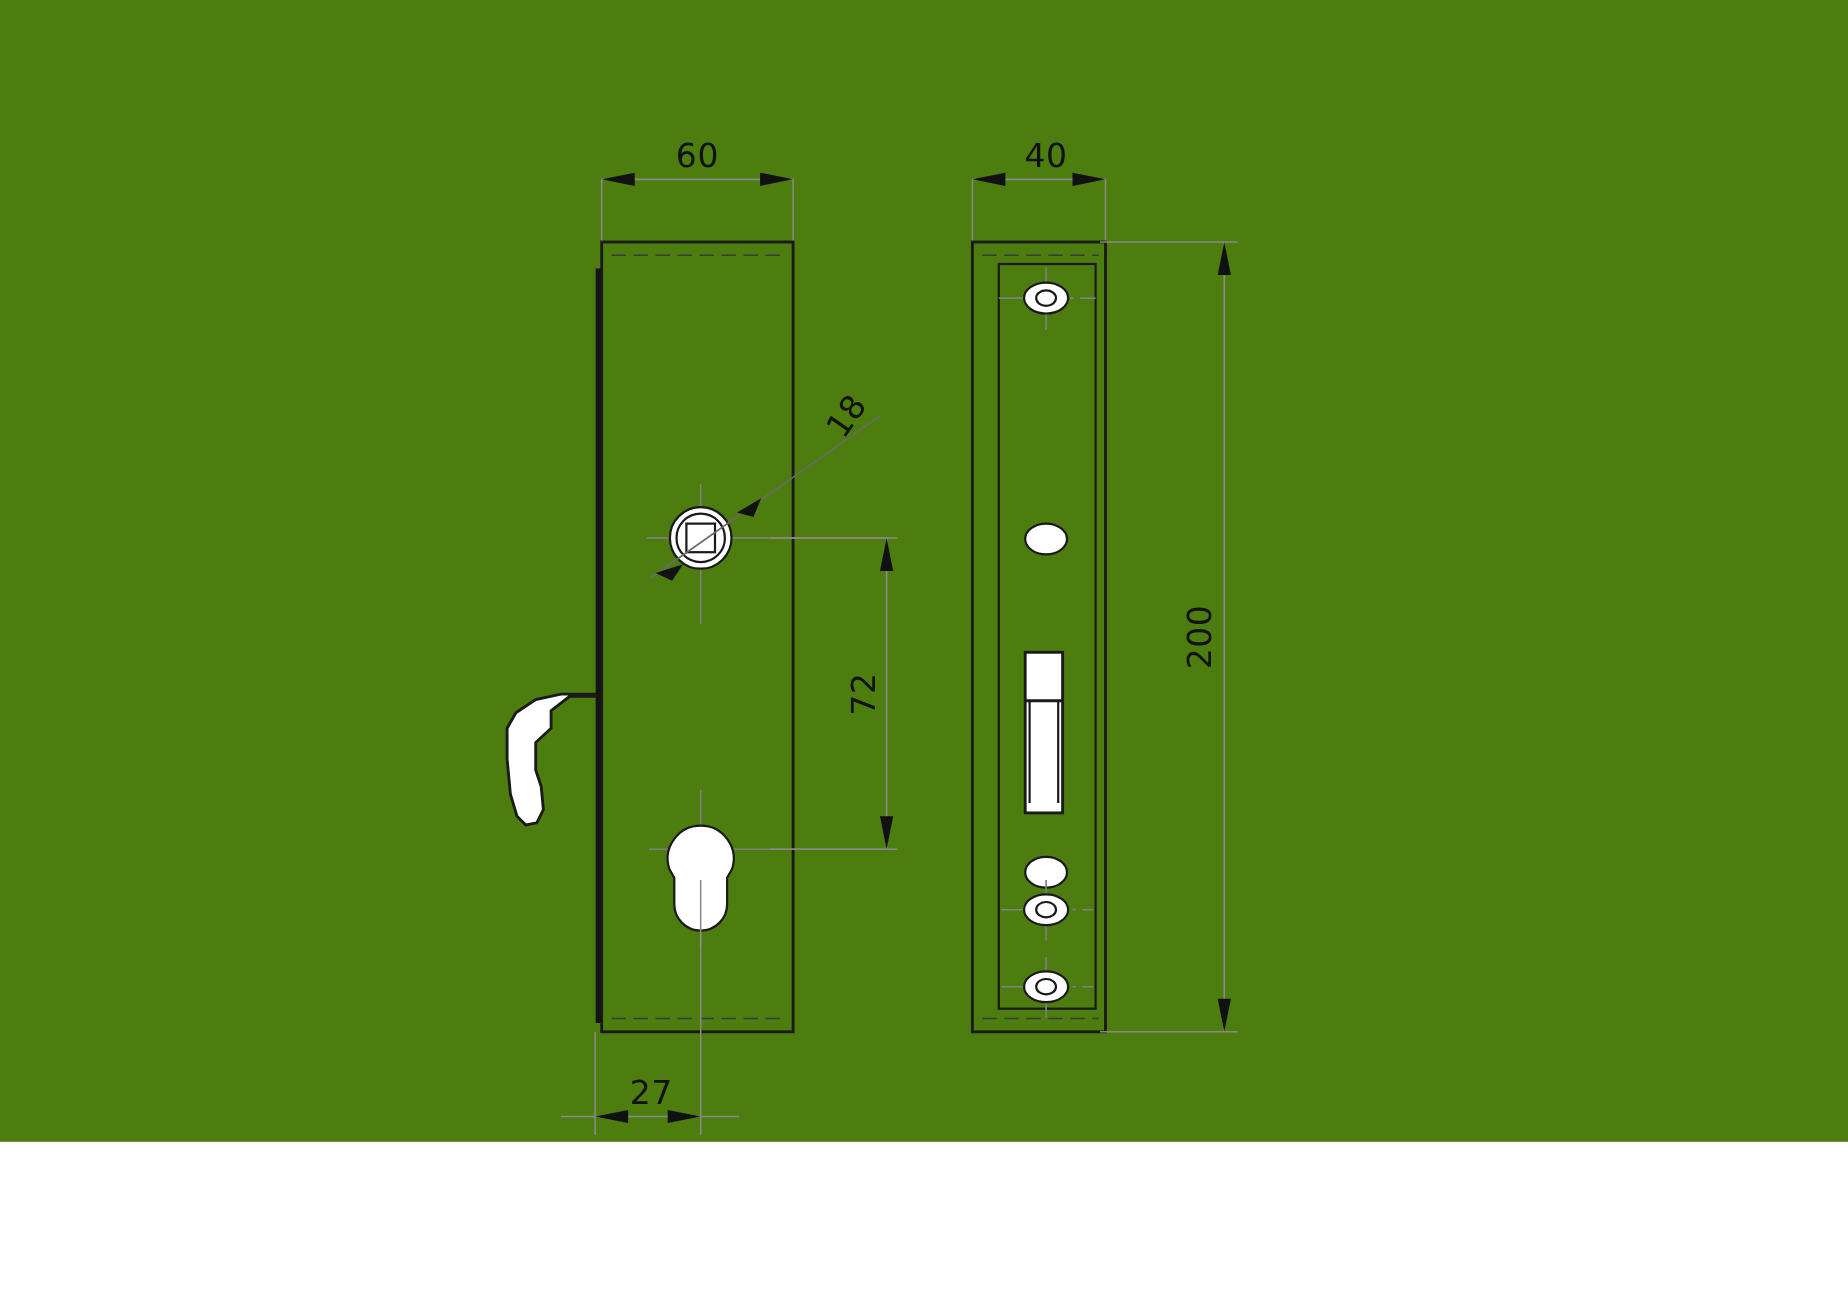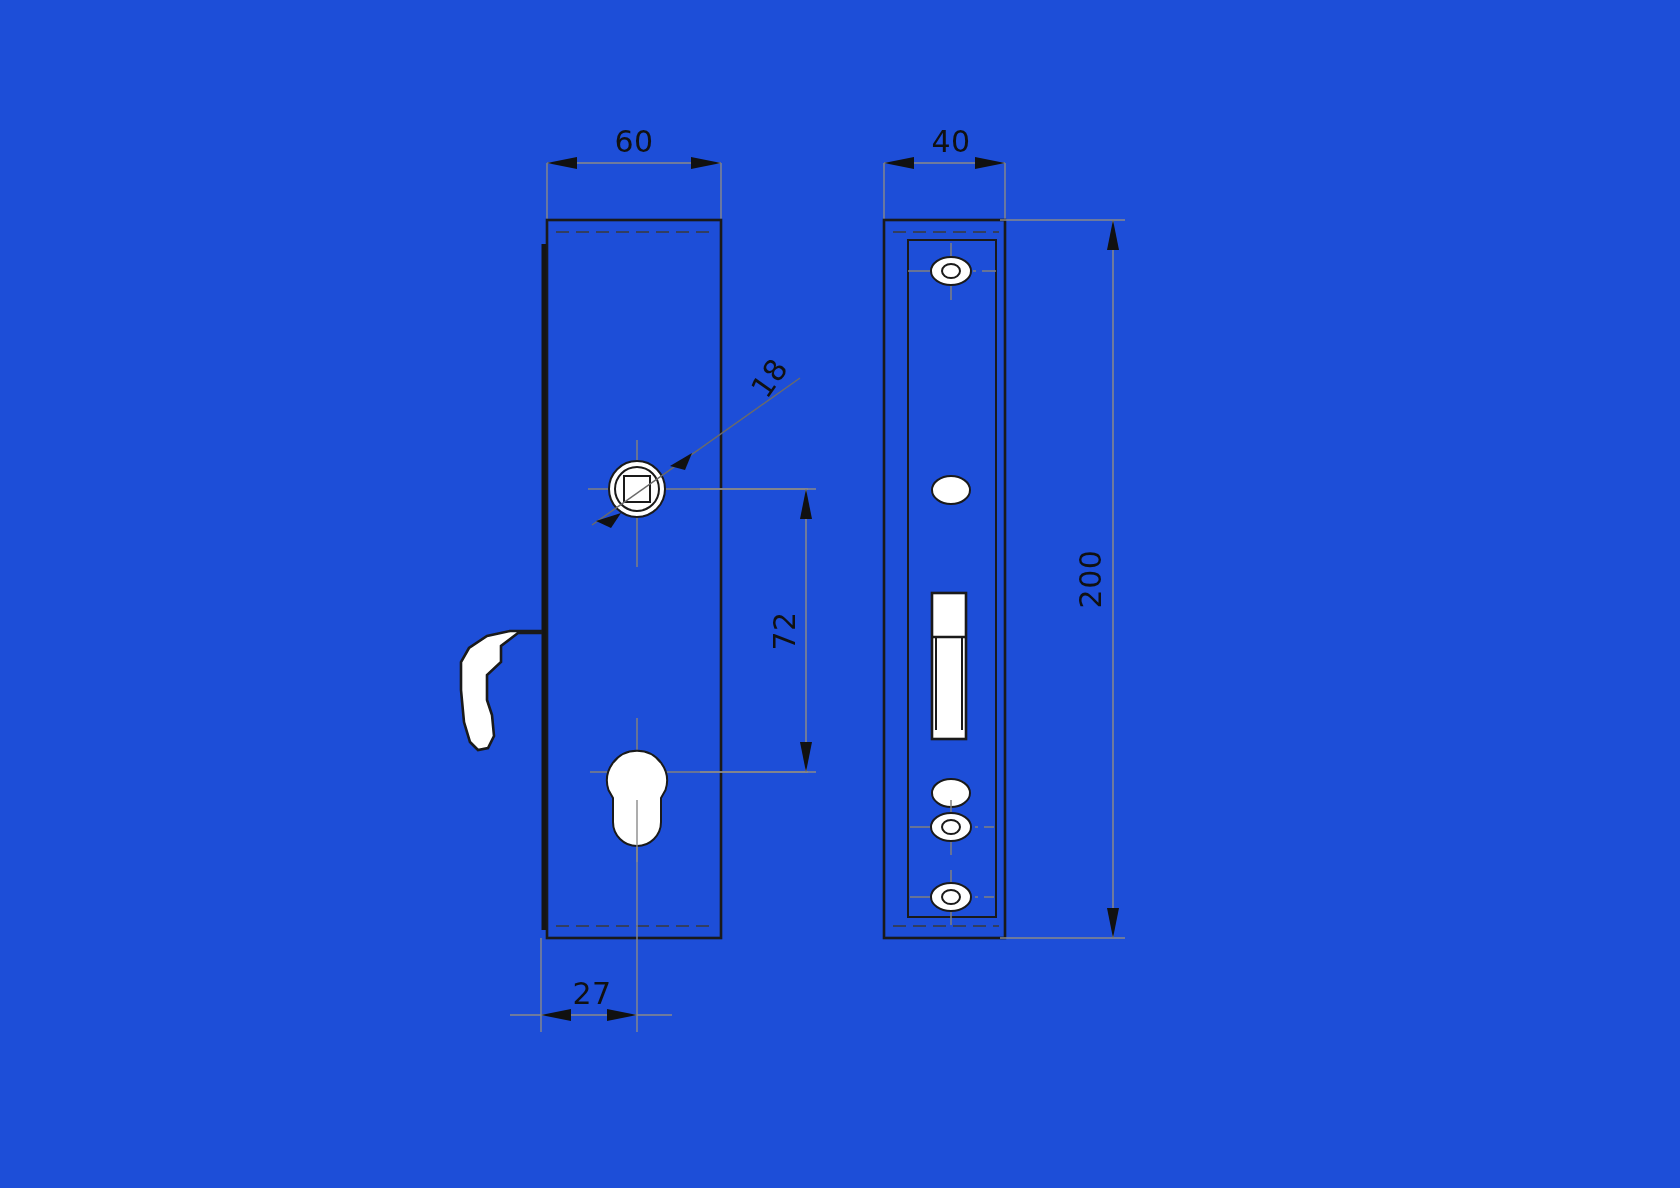--- a/index.html
+++ b/index.html
@@ -9,22 +9,22 @@
   }
   body {
     width: 1680px;
     height: 1188px;
     font-family: "Liberation Sans", sans-serif;
     overflow: hidden;
   }
   #drawing-root {
     position: relative;
     width: 1680px;
-    height: 1188px;
-    background: #1d4ed8;
+    height: 1038px;
+    background: #4d7c0f;
   }
   svg.cad {
     display: block;
     width: 1680px;
     height: 1188px;
   }
   
   .outline       { fill: none; stroke: #1a1a1a; stroke-width: 2.6; stroke-linejoin: miter; stroke-linecap: butt; }
   .outline-thick { fill: none; stroke: #141414; stroke-width: 5.0; stroke-linecap: butt; }
   .detail        { fill: none; stroke: #1a1a1a; stroke-width: 2.0; }

